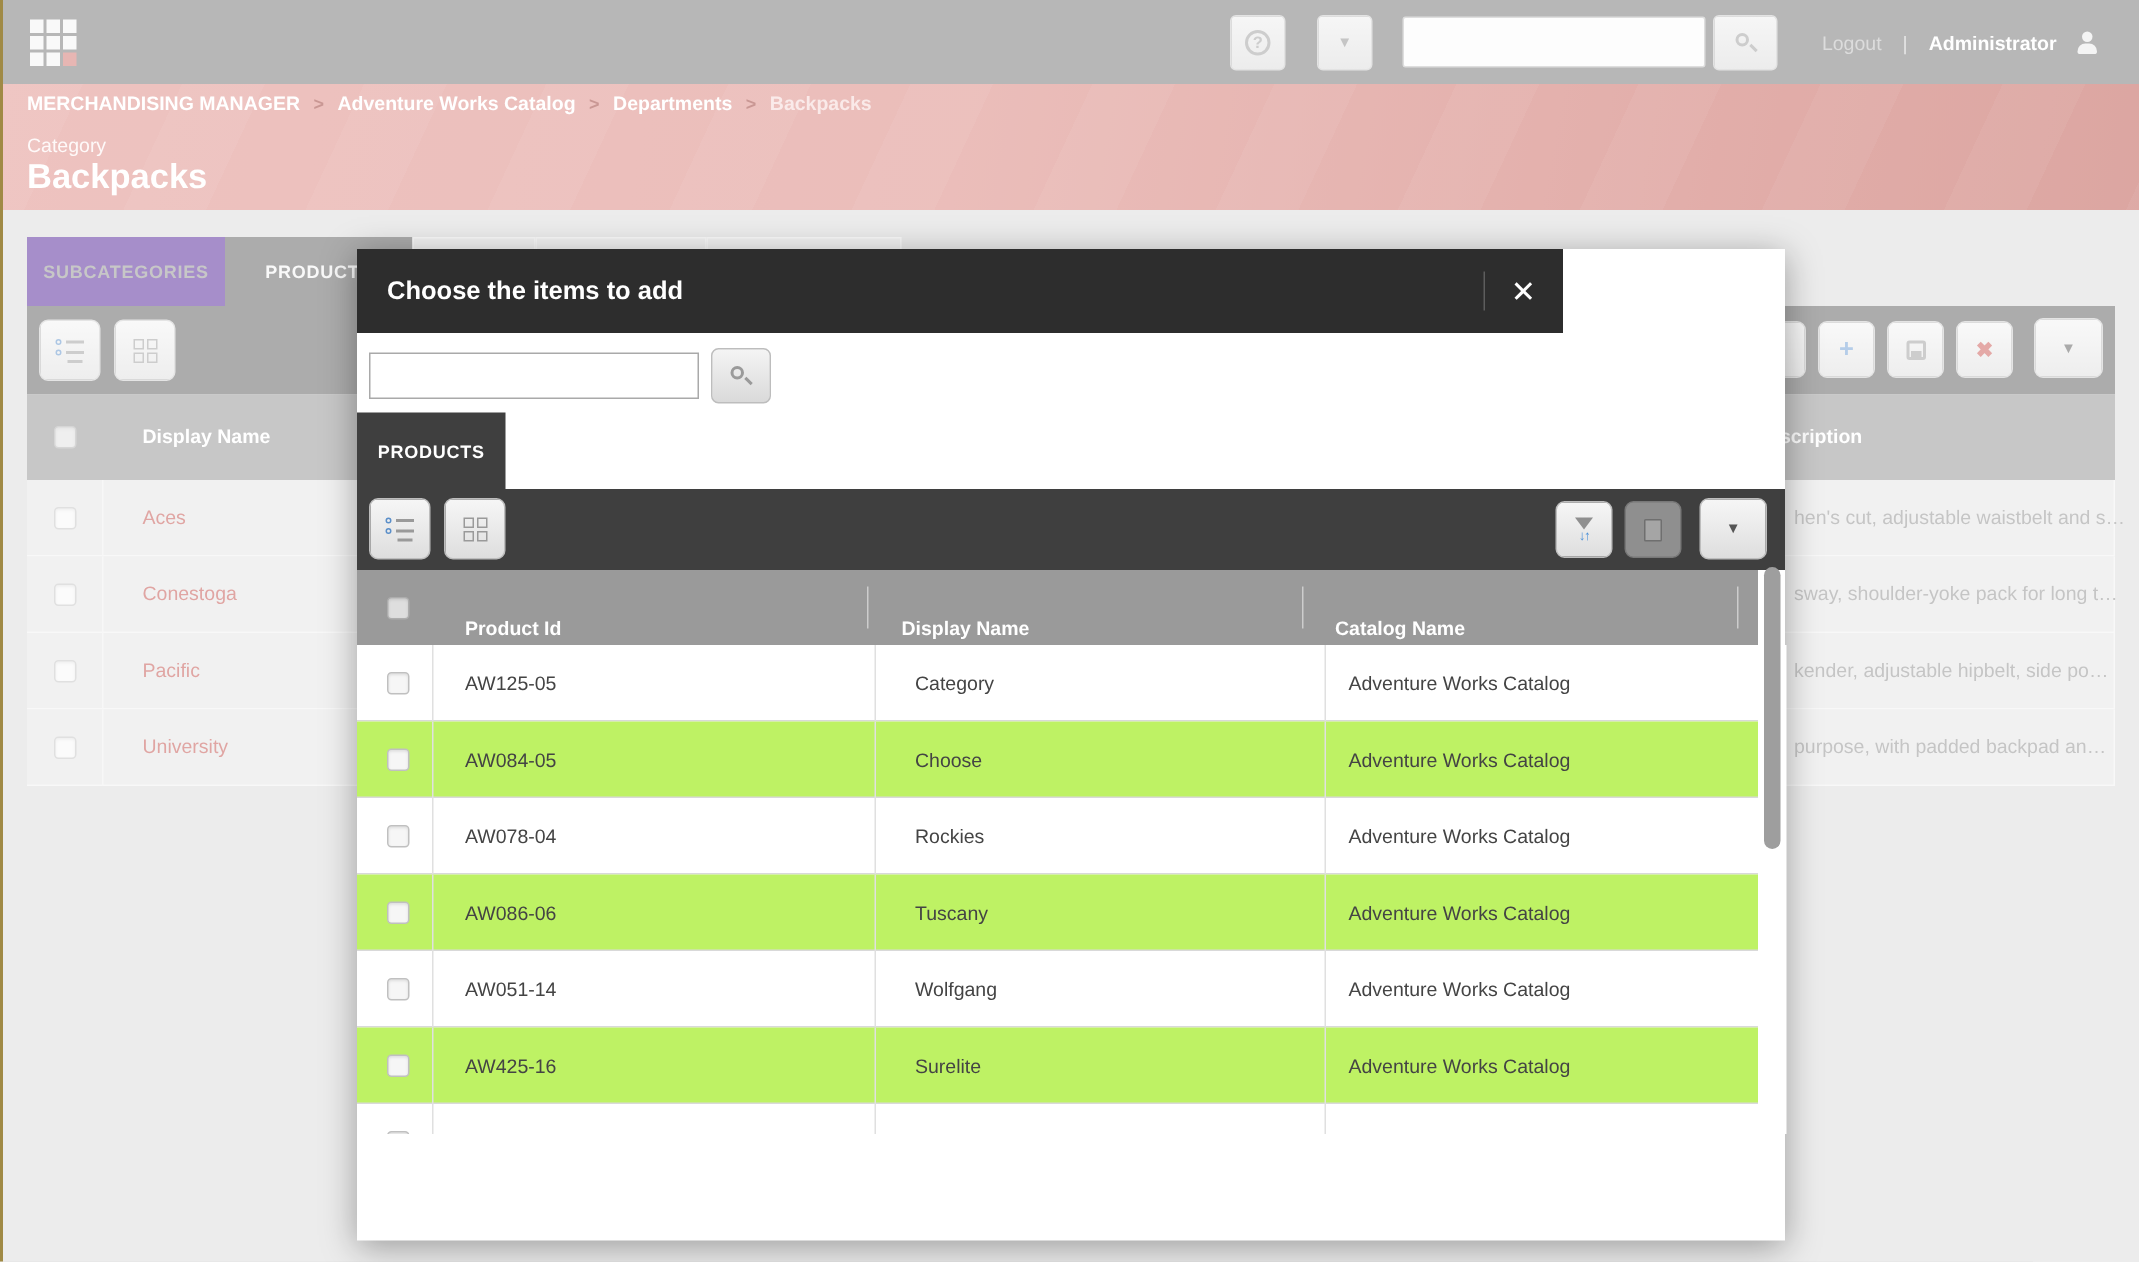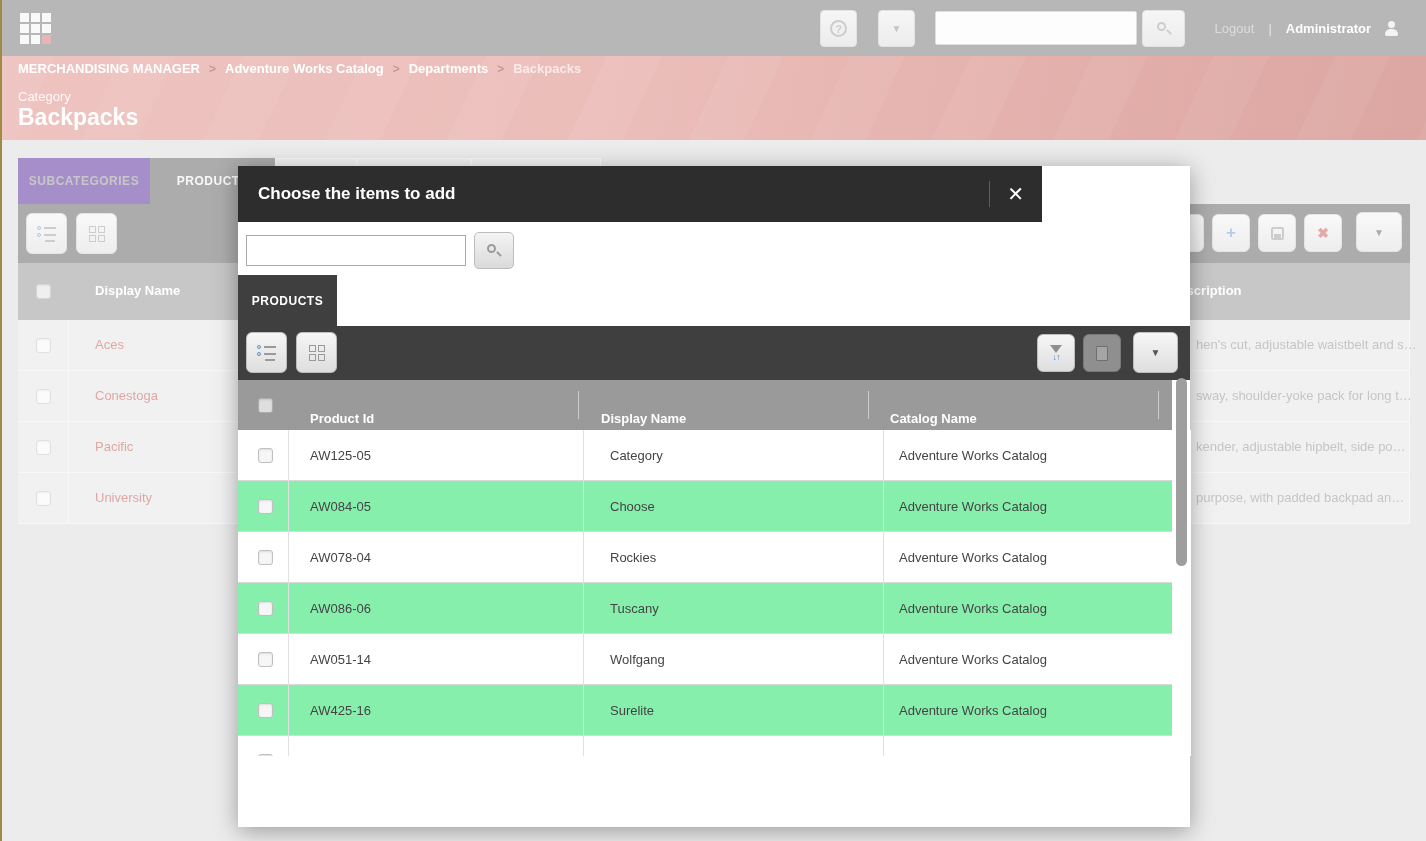--- a/index.html
+++ b/index.html
@@ -106,21 +106,21 @@
   .icon-doc { width:12px; height:15px; border:1px solid #6f6f6f; border-radius:1px; background:#a5a5a5; }
 
   #modal-thead { position:absolute; left:0; top:214px; width:934px; height:50px; background:#9a9a9a; color:#fff; font-size:13px; font-weight:bold; }
   #modal-thead .vsep { position:absolute; top:11px; width:1px; height:28px; background:rgba(255,255,255,0.5); }
   #mh-cb { position:absolute; left:20px; top:18px; }
   .mh-label { position:absolute; top:19px;margin-top:12px; }
   #mh-product { left:72px; } #mh-display { left:363px; } #mh-catalog { left:652px; }
 
   #modal-tbody { position:absolute; left:0; top:264px; width:953px; height:326px; overflow:hidden; background:#fff; }
   .m-row { position:relative; width:934px; height:51px; border-bottom:1px solid #d9d9d9; background:#fff; font-size:13px; color:#444; }
-  .m-row.alt { background:#86efac; }
+  .m-row.alt { background:#bef264; }
   .m-row .cb { position:absolute; left:20px; top:18px; }
   .m-row .v { position:absolute; top:0; width:1px; height:51px; background:#e0e0e0; }
   .m-row .c1 { position:absolute; left:72px; top:18px; }
   .m-row .c2 { position:absolute; left:372px; top:18px; }
   .m-row .c3 { position:absolute; left:661px; top:18px; }
   #modal-scrollthumb { position:absolute; left:938px; top:212px; width:11px; height:188px; background:#9e9e9e; border-radius:6px; }
 
   #modal-footer { position:absolute; left:0; top:600px; width:952px; height:61px; background:#efefef; border-top:1px solid #dcdcdc; }
   #ok-btn { position:absolute; left:763px; top:17px; width:80px; height:33px; background:linear-gradient(#3aa6d6,#1e82b2); border:1px solid #19719c; border-radius:5px; color:#fff; font-size:13px; font-weight:bold; display:flex; align-items:center; justify-content:center; box-shadow:inset 0 1px 0 rgba(255,255,255,0.3); }
   #cancel-btn { position:absolute; left:856px; top:17px; width:79px; height:33px; background:linear-gradient(#fcfcfc,#e3e3e3); border:1px solid #b5b5b5; border-radius:5px; color:#444; font-size:13px; display:flex; align-items:center; justify-content:center; }

